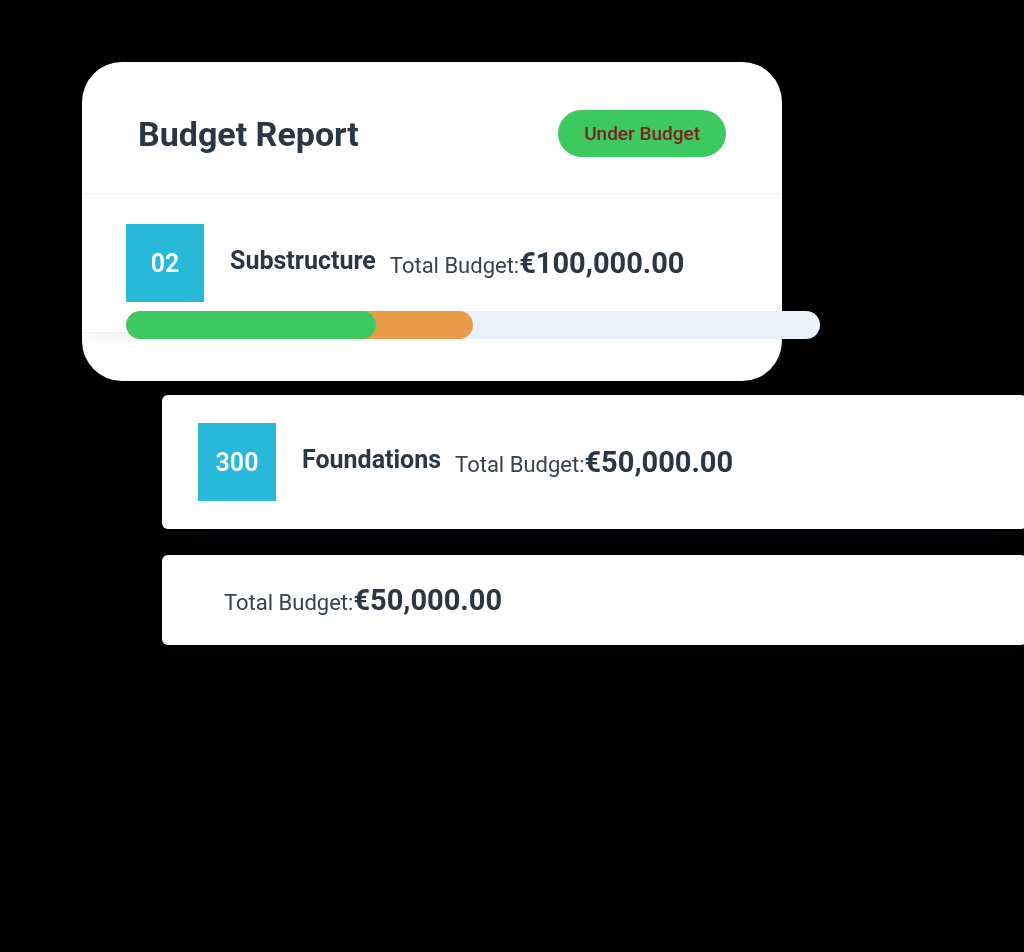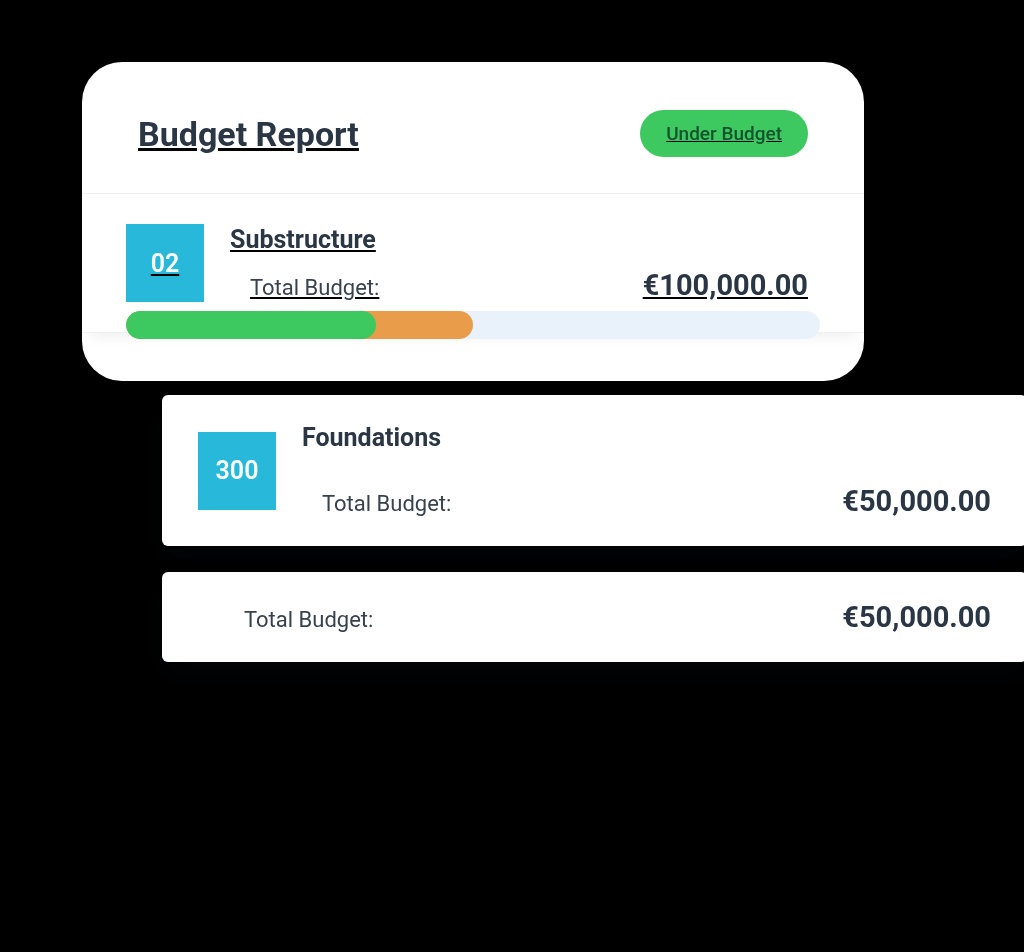--- a/index.html
+++ b/index.html
@@ -12,41 +12,40 @@
       font-family: -apple-system, BlinkMacSystemFont, 'Segoe UI', Roboto, Helvetica, Arial, sans-serif;
       width: 1024px;
       height: 952px;
       position: relative;
       overflow: hidden;
     }
     .card {
       position: absolute;
       left: 82px;
       top: 62px;
-      width: 782px;
+      width: 700px;
       background: #fff;
       border-radius: 40px;
       padding-bottom: 48px;
-      text-decoration: underline;
     }
     .header {
       display: flex;
       justify-content: space-between;
       align-items: center;
       padding: 48px 56px 36px 56px;
       border-bottom: 1px solid #eef0f2;
     }
     .title {
       font-size: 34px;
       font-weight: 700;
       color: #2b3644;
     }
     .badge {
       background: #3ec960;
-      color: #14532d;
+      color: #7f1d1d;
       font-size: 19px;
       font-weight: 500;
       padding: 12px 26px;
       border-radius: 999px;
       border: none;
     }
     .main-row {
       display: flex;
       align-items: center;
       padding: 30px 56px 30px 44px;
@@ -63,38 +62,36 @@
       align-items: center;
       justify-content: center;
       font-size: 25px;
       font-weight: 600;
       flex-shrink: 0;
     }
     .row-body {
       flex: 1;
       margin-left: 26px;
       display: flex;
-      flex-direction: column;
+      flex-direction: row;
       gap: 14px;
     }
     .row-top {
       display: flex;
       justify-content: space-between;
       align-items: baseline;
     }
     .row-name {
       font-size: 25px;
       font-weight: 700;
       color: #2b3644;
     }
     .row-bottom {
       display: flex;
-      justify-content: space-between;
       align-items: baseline;
-      margin-left: 20px;
     }
     .budget-label {
       font-size: 22px;
       color: #38424f;
       font-weight: 400;
     }
     .budget-value {
       font-size: 29px;
       font-weight: 700;
       color: #2b3644;
@@ -113,22 +110,22 @@
       border-radius: 6px;
       box-shadow: 0 14px 30px rgba(14,30,50,0.15);
       display: flex;
       align-items: center;
       padding: 28px 36px;
     }
     .sub-body {
       flex: 1;
       margin-left: 26px;
       display: flex;
-      flex-direction: column;
-      gap: 32px;
+      flex-direction: row;
+      gap: 14px;
     }
     .progress-wrap {
       position: absolute;
       left: 44px;
       bottom: 42px;
       width: 694px;
       height: 28px;
       background: #e9f2fb;
       border-radius: 999px;
       overflow: hidden;

